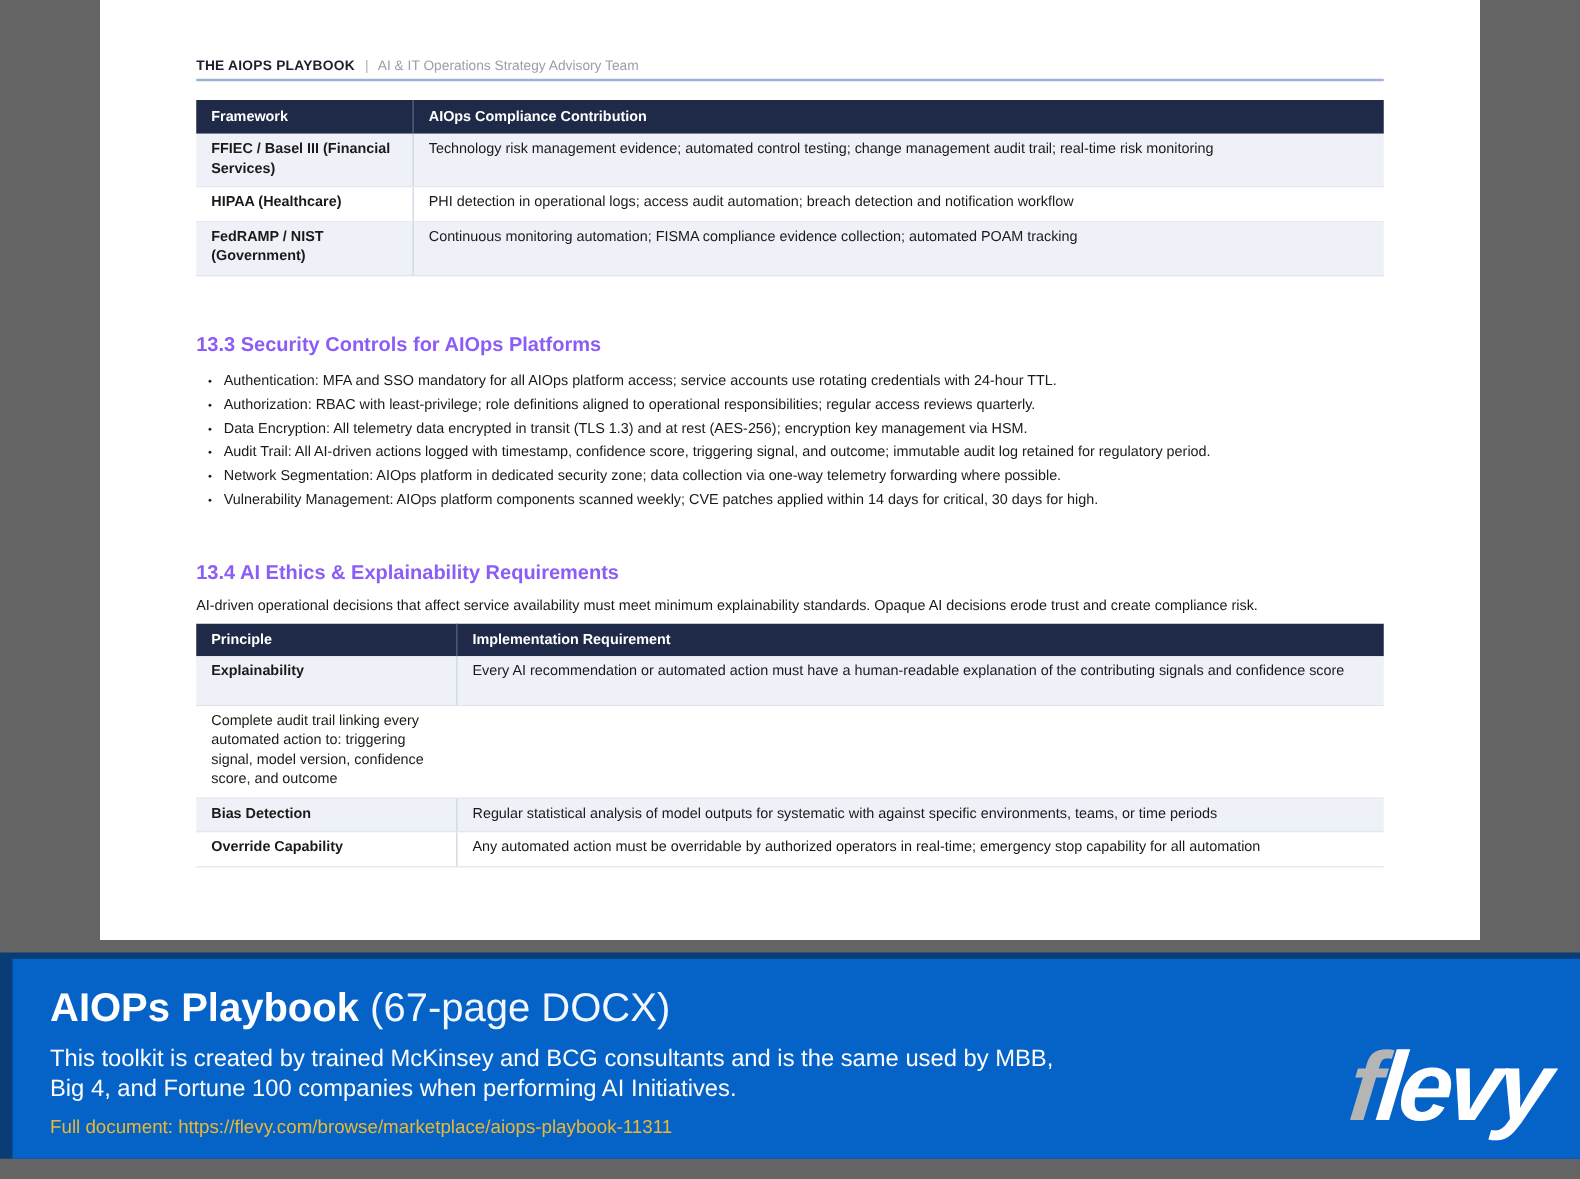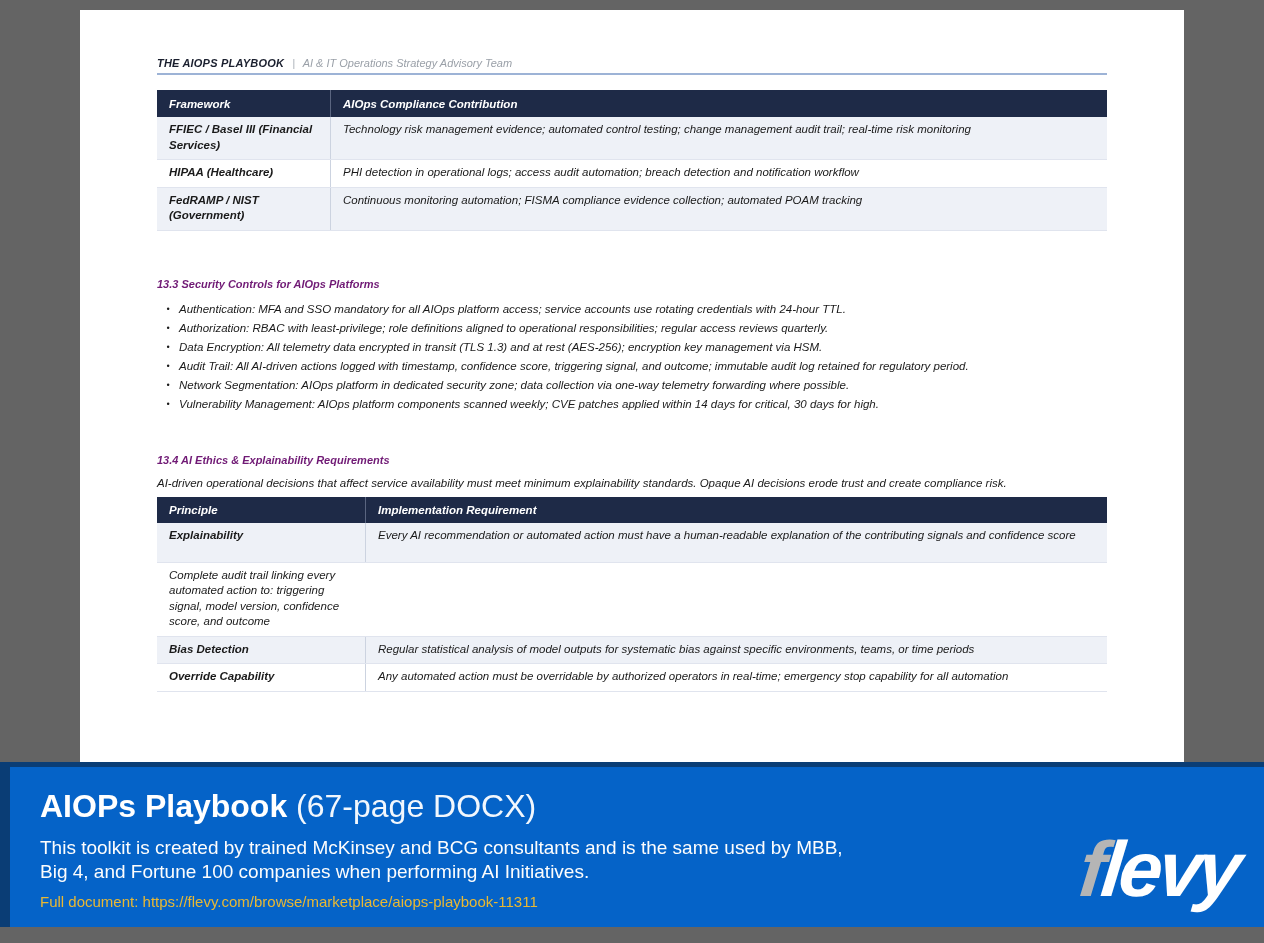--- a/index.html
+++ b/index.html
@@ -1,22 +1,22 @@
 <!DOCTYPE html>
 <html><head>
 <meta charset="utf-8">
 <style>
   * { margin:0; padding:0; box-sizing:border-box; }
   html,body { width:1264px; height:943px; overflow:hidden; background:#646464;
               font-family:"Liberation Sans", sans-serif; }
   .canvas { position:relative; width:1264px; height:943px; background:#646464; }
 
   
-  .doc-page { position:absolute; left:80px; top:10px; width:1104px; height:752px;
-              background:#ffffff; padding:0 77px;font-style:italic; }
+  .doc-page { position:absolute; left:80px; top:0; width:1104px; height:752px;
+              background:#ffffff; padding:0 77px; }
 
   .doc-header { margin-top:47px; padding-bottom:4px;
                 border-bottom:2px solid #9db3d6; font-size:11px; }
   .doc-header .hd-title { font-weight:bold; color:#1a1f2e; letter-spacing:.2px; }
   .doc-header .hd-sep   { color:#aab0b8; margin:0 5px; }
   .doc-header .hd-sub   { color:#9aa0a8; }
 
   
   .tbl { width:950px; font-size:11.5px; color:#1a1a1a; }
   .trow { display:grid; }
@@ -27,21 +27,21 @@
   .thead .cell + .cell { border-left:1px solid #5a6580; }
   .trow.body { border-bottom:1px solid #e0e4ee; }
   .trow.body .cell { padding:5px 12px 6px 12px; line-height:15.5px; }
   .trow.body .cell + .cell { border-left:1px solid #ccd3e0; }
   .trow.body .cell.key { font-weight:bold; }
   .bg-alt { background:#eef1f7; }
   .bg-white { background:#ffffff; }
 
   .mt-table1 { margin-top:15px; }
 
-  .section-heading { color:#701a75; font-weight:bold; font-size:11px; }
+  .section-heading { color:#8b5cf6; font-weight:bold; font-size:16px; }
   .mt-sec1 { margin-top:47px; }
   .mt-sec2 { margin-top:40px; }
 
   .bullets { margin-top:10px; }
   .bullet { display:flex; font-size:11.5px; line-height:19px; color:#1a1a1a; }
   .bullet .dot { width:22px; min-width:22px; text-align:center; font-size:9px; }
   .bullet .btext { flex:1; padding-right:4px; }
 
   .paragraph { margin-top:9px; font-size:11.5px; line-height:16px; color:#1a1a1a;
                width:950px; }
@@ -139,21 +139,21 @@
       </div>
       <div class="trow body bg-alt" style="min-height:40px;">
         <div class="cell key">Explainability</div>
         <div class="cell">Every AI recommendation or automated action must have a human-readable explanation of the contributing signals and confidence score</div>
       </div>
       <div class="trow body bg-white" style="min-height:26px;">
         <div class="cell">Complete audit trail linking every automated action to: triggering signal, model version, confidence score, and outcome</div>
       </div>
       <div class="trow body bg-alt" style="min-height:26px;">
         <div class="cell key">Bias Detection</div>
-        <div class="cell">Regular statistical analysis of model outputs for systematic bias against specific environments, teams, or time periods</div>
+        <div class="cell">Regular statistical analysis of model outputs for systematic with against specific environments, teams, or time periods</div>
       </div>
       <div class="trow body bg-white" style="min-height:26px;">
         <div class="cell key">Override Capability</div>
         <div class="cell">Any automated action must be overridable by authorized operators in real-time; emergency stop capability for all automation</div>
       </div>
     </div>
 
   </div>
 
   <div class="banner">

